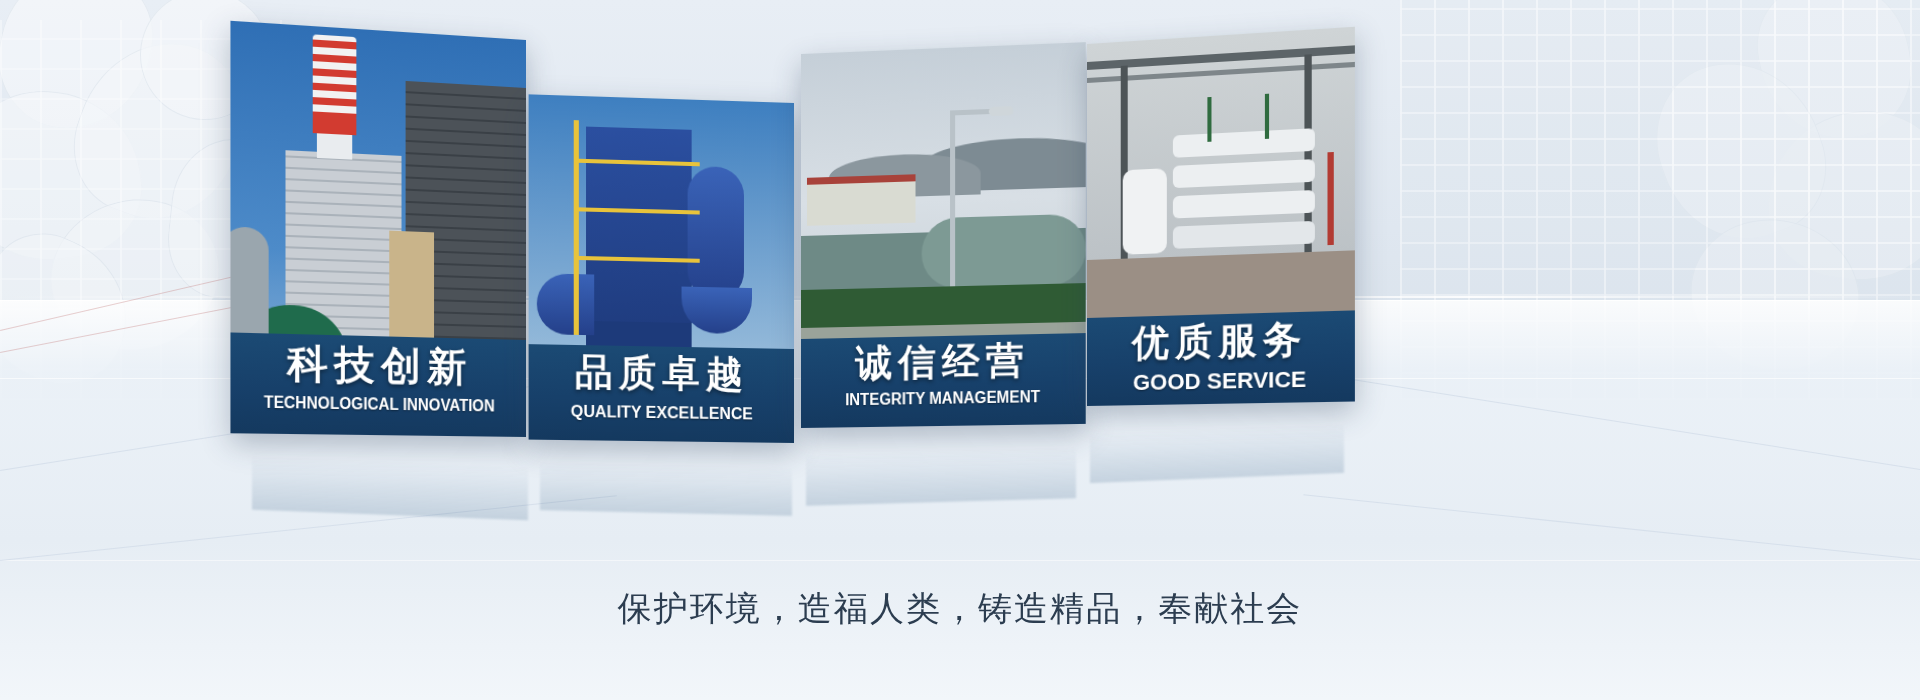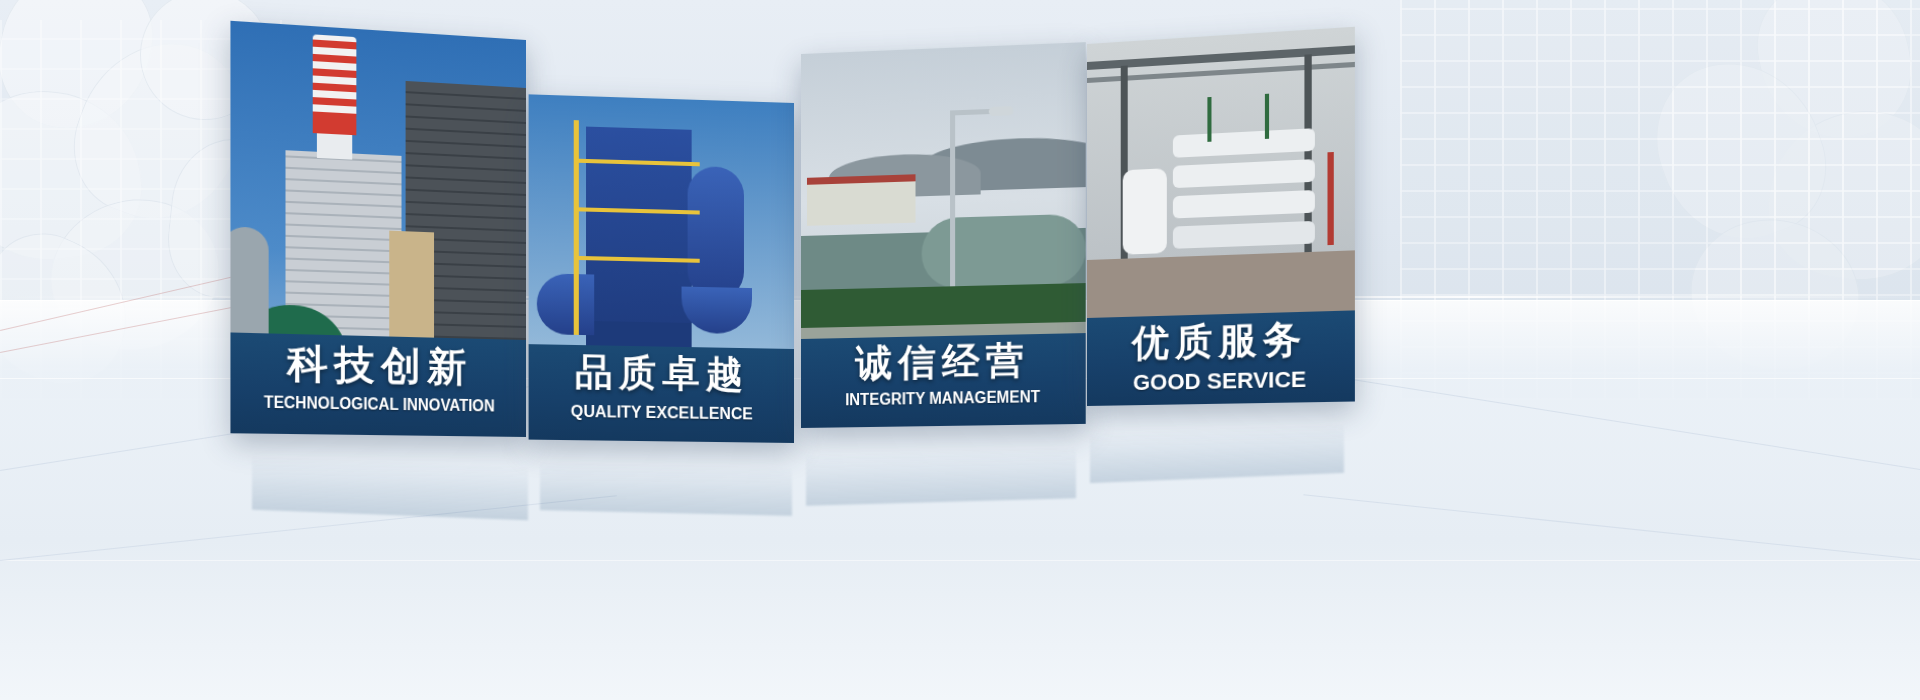--- a/index.html
+++ b/index.html
@@ -227,14 +227,15 @@
       <div class="pipe" style="left:176px;top:60px;width:4px;height:44px;background:#2f6b3f;"></div>
       <div class="pipe" style="left:236px;top:120px;width:6px;height:90px;background:#b23b33;"></div>
       <div class="floorx" style="left:0;top:216px;width:262px;height:70px;"></div>
     </div>
     <div class="cap" style="height:80px;padding-top:8px;">
       <div class="zh" style="font-size:37px;">优质服务</div>
       <div class="en" style="font-size:22px;margin-top:10px;transform:scaleX(1);">GOOD SERVICE</div>
     </div>
   </div>
 
+  <div class="tagline">保护环境，造福人类，铸造精品，奉献社会</div>
 
 </div>
 
 </body></html>

